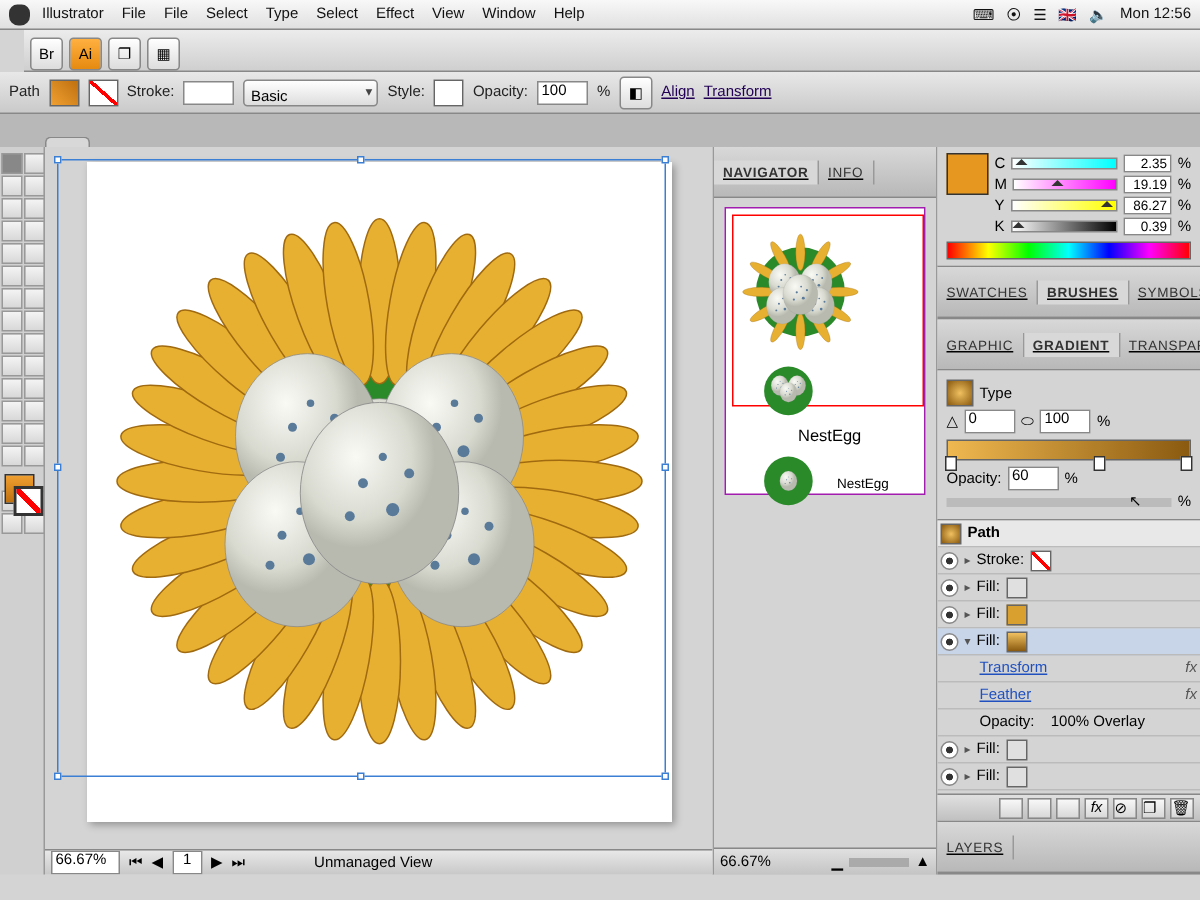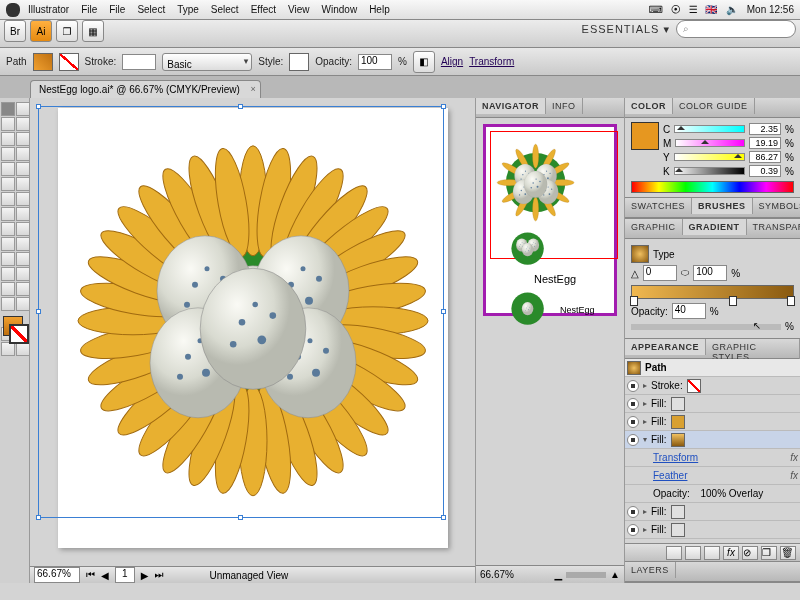--- a/index.html
+++ b/index.html
@@ -1,21 +1,21 @@
 <!DOCTYPE html>
 <html><head>
 <meta charset="utf-8">
 <style>
 * { margin: 0; padding: 0; box-sizing: border-box; font-family: "Lucida Grande", Arial, sans-serif; font-size: 10px; }
 body { width: 800px; height: 600px; background: #d4d4d4; overflow: hidden; position: relative; }
 .menubar { height: 20px; background: linear-gradient(#f8f8f8,#e0e0e0); border-bottom: 1px solid #888; display: flex; align-items: center; padding: 0 6px; }
 .menubar .apple { width: 14px; height: 14px; background: #333; border-radius: 40% 40% 45% 45%; margin-right: 8px; position: relative; }
 .menubar .menu-item { margin-right: 12px; color: #111; cursor: default; }
 .menubar .right { margin-left: auto; display: flex; align-items: center; gap: 8px; color: #111; }
-.toolbar1 { height: 28px; background: linear-gradient(#ececec,#cfcfcf); border-bottom: 1px solid #888; display: flex; align-items: flex-start; padding: 0 4px; gap: 4px; }
+.toolbar1 { height: 28px; background: linear-gradient(#ececec,#cfcfcf); border-bottom: 1px solid #888; display: flex; align-items: flex-end; padding: 0 4px; gap: 4px; margin-left: 16px; }
 .sq-btn { width: 22px; height: 22px; background: linear-gradient(#fff,#ddd); border: 1px solid #888; border-radius: 3px; display: flex; align-items: center; justify-content: center; }
 .sq-btn.orange { background: linear-gradient(#ffb040,#e68a10); }
 .essentials { margin-left: auto; display: flex; align-items: center; gap: 6px; }
 .essentials .label { font-size: 11px; letter-spacing: 1px; color: #333; }
 .search-box { width: 120px; height: 18px; background: #fff; border: 1px solid #888; border-radius: 9px; padding: 0 6px; display: flex; align-items: center; }
 .toolbar2 { height: 28px; background: linear-gradient(#e8e8e8,#cacaca); border-bottom: 1px solid #888; display: flex; align-items: center; padding: 0 6px; gap: 6px; }
 .lbl { color: #222; }
 .swatch { width: 20px; height: 18px; border: 1px solid #666; background: linear-gradient(45deg,#f0a030,#bf7010); }
 .swatch.none { background: #fff; position: relative; }
 .swatch.none::after { content: ""; position: absolute; left: 0; top: 0; right: 0; bottom: 0; background: linear-gradient(to top right, transparent 45%, red 45%, red 55%, transparent 55%); }
@@ -34,25 +34,25 @@
 .fill-stroke .s { position: absolute; width: 20px; height: 20px; background: #fff; border: 2px solid #333; top: 8px; left: 8px; }
 .fill-stroke .s::after { content: ""; position: absolute; left: 0; top: 0; right: 0; bottom: 0; background: linear-gradient(to top right, transparent 42%, red 42%, red 58%, transparent 58%); }
 .canvas-area { flex: 1; background: #d4d4d4; position: relative; overflow: hidden; }
 .artboard { position: absolute; left: 28px; top: 10px; width: 390px; height: 440px; background: #fff; box-shadow: 2px 2px 5px rgba(0,0,0,0.3); }
 .artwork { position: absolute; left: 50%; top: 50%; transform: translate(-50%,-52%); }
 .sel-box { position: absolute; left: 8px; top: 8px; width: 406px; height: 412px; border: 1px solid #3a7fd4; }
 .sel-h { position: absolute; width: 5px; height: 5px; background: #fff; border: 1px solid #3a7fd4; }
 .status-bar { position: absolute; bottom: 0; left: 0; right: 0; height: 17px; background: linear-gradient(#e8e8e8,#c8c8c8); border-top: 1px solid #888; display: flex; align-items: center; padding: 0 4px; gap: 6px; }
 .right-col { width: 325px; display: flex; background: #c8c8c8; }
 .nav-col { width: 150px; border-left: 1px solid #999; border-right: 1px solid #999; display: flex; flex-direction: column; }
-.panel-tabs { height: 20px; background: linear-gradient(#d8d8d8,#b8b8b8); display: flex; align-items: flex-start; border-bottom: 1px solid #888; }
+.panel-tabs { height: 34px; background: linear-gradient(#d8d8d8,#b8b8b8); display: flex; align-items: center; border-bottom: 1px solid #888; text-decoration: underline; }
 .ptab { padding: 3px 6px; font-size: 9px; letter-spacing: 0.5px; color: #333; border-right: 1px solid #999; }
 .ptab.active { background: #d8d8d8; font-weight: bold; }
 .nav-body { flex: 1; background: #d4d4d4; padding: 6px; overflow: hidden; }
-.nav-thumb { width: 134px; height: 192px; background: #fff; border: 3px solid #a21caf; margin: 0 auto; position: relative; }
+.nav-thumb { width: 134px; height: 192px; background: #fff; border: 1px solid #a21caf; margin: 0 auto; position: relative; }
 .nav-view { position: absolute; border: 1px solid red; left: 4px; top: 4px; width: 128px; height: 128px; }
 .nav-thumb .mini { margin-top: 10px; }
 .nav-lbl { font-size: 11px; margin: 2px 0 0 28px; }
 .nav-footer { height: 18px; background: linear-gradient(#e0e0e0,#c4c4c4); border-top: 1px solid #888; display: flex; align-items: center; padding: 0 4px; gap: 4px; }
 .panel-col { width: 175px; display: flex; flex-direction: column; background: #cacaca; }
 .panel { border-bottom: 1px solid #888; }
 .panel-body { background: #d4d4d4; padding: 4px 6px; }
 .cmyk-row { display: flex; align-items: center; gap: 4px; height: 14px; }
 .cmyk-row .bar { flex: 1; height: 8px; border: 1px solid #888; position: relative; }
 .cmyk-row .bar.c { background: linear-gradient(to right,#fff,#0ff); }
@@ -101,26 +101,20 @@
     <span>🔈</span>
     <span>Mon 12:56</span>
   </div>
 </div>
 
 <div class="toolbar1">
   <div class="sq-btn">Br</div>
   <div class="sq-btn orange">Ai</div>
   <div class="sq-btn">❐</div>
   <div class="sq-btn">▦</div>
-  <div class="essentials">
-    <span class="label">ESSENTIALS ▾</span>
-    <div class="search-box">
-        <span style="color:#888">⌕</span>
-      </div>
-  </div>
 </div>
 
 <div class="toolbar2">
   <span class="lbl">Path</span>
   <div class="swatch"></div>
   <div class="swatch none"></div>
   <span class="lbl">Stroke:</span>
   <div class="num-input"></div>
   <div class="dropdown" style="width:90px">
       <span>Basic</span>
@@ -130,21 +124,20 @@
   <span class="lbl">Opacity:</span>
   <div class="num-input">100</div>
   <span class="lbl">%</span>
   <div class="sq-btn">◧</div>
   <span class="lbl" style="text-decoration:underline;color:#205">Align</span>
   <span class="lbl" style="text-decoration:underline;color:#205">Transform</span>
 </div>
 
 <div class="doc-tab-row">
   <div class="doc-tab">
-    <span>NestEgg logo.ai* @ 66.67% (CMYK/Preview)</span>
     <span class="close">×</span>
   </div>
 </div>
 
 <div class="main">
 
   <div class="tools">
     <div class="tool sel"></div>
     <div class="tool"></div>
     <div class="tool"></div>
@@ -330,24 +323,20 @@
         <span>66.67%</span>
         <span style="margin-left:auto">▁</span>
         <div style="width:40px;height:6px;background:#aaa"></div>
         <span>▲</span>
       </div>
     </div>
 
     <div class="panel-col">
 
       <div class="panel">
-        <div class="panel-tabs">
-          <div class="ptab active">COLOR</div>
-          <div class="ptab">COLOR GUIDE</div>
-        </div>
         <div class="panel-body" style="overflow:hidden">
           <div class="color-sw"></div>
           <div style="overflow:hidden">
             <div class="cmyk-row">
                 <span>C</span>
                 <div class="bar c">
                   <div class="tri" style="left:3%"></div>
                 </div>
                 <div class="val">2.35</div>
                 <span>%</span>
@@ -407,37 +396,33 @@
             <div class="num-input">100</div>
             <span>%</span>
           </div>
           <div class="grad-bar">
             <div class="grad-stop" style="left:-2px"></div>
             <div class="grad-stop" style="left:60%"></div>
             <div class="grad-stop" style="right:-2px"></div>
           </div>
           <div class="grad-row">
             <span>Opacity:</span>
-            <div class="num-input">40</div>
+            <div class="num-input">60</div>
             <span>%</span>
           </div>
           <div class="grad-row">
             <div style="flex:1;height:6px;background:#bbb;position:relative">
                 <span style="position:absolute;right:20px;top:-4px">↖</span>
               </div>
             <span>%</span>
           </div>
         </div>
       </div>
 
       <div class="panel" style="flex:1;display:flex;flex-direction:column">
-        <div class="panel-tabs">
-          <div class="ptab active">APPEARANCE</div>
-          <div class="ptab">GRAPHIC STYLES</div>
-        </div>
         <div class="panel-body" style="flex:1;overflow:auto;padding:0">
           <div class="appearance-row" style="background:#e8e8e8">
             <div class="sw" style="background:radial-gradient(#f0c060,#8a5a10)"></div>
             <b>Path</b>
           </div>
           <div class="appearance-row">
               <div class="eye"></div>
               <span class="tri">▸</span>
               <span>Stroke:</span>
               <div class="sw" style="position:relative;background:#fff">

